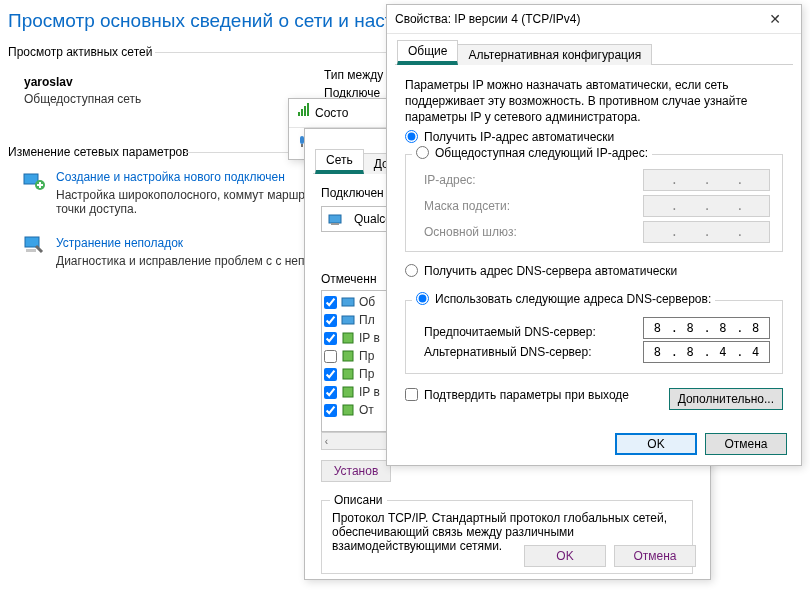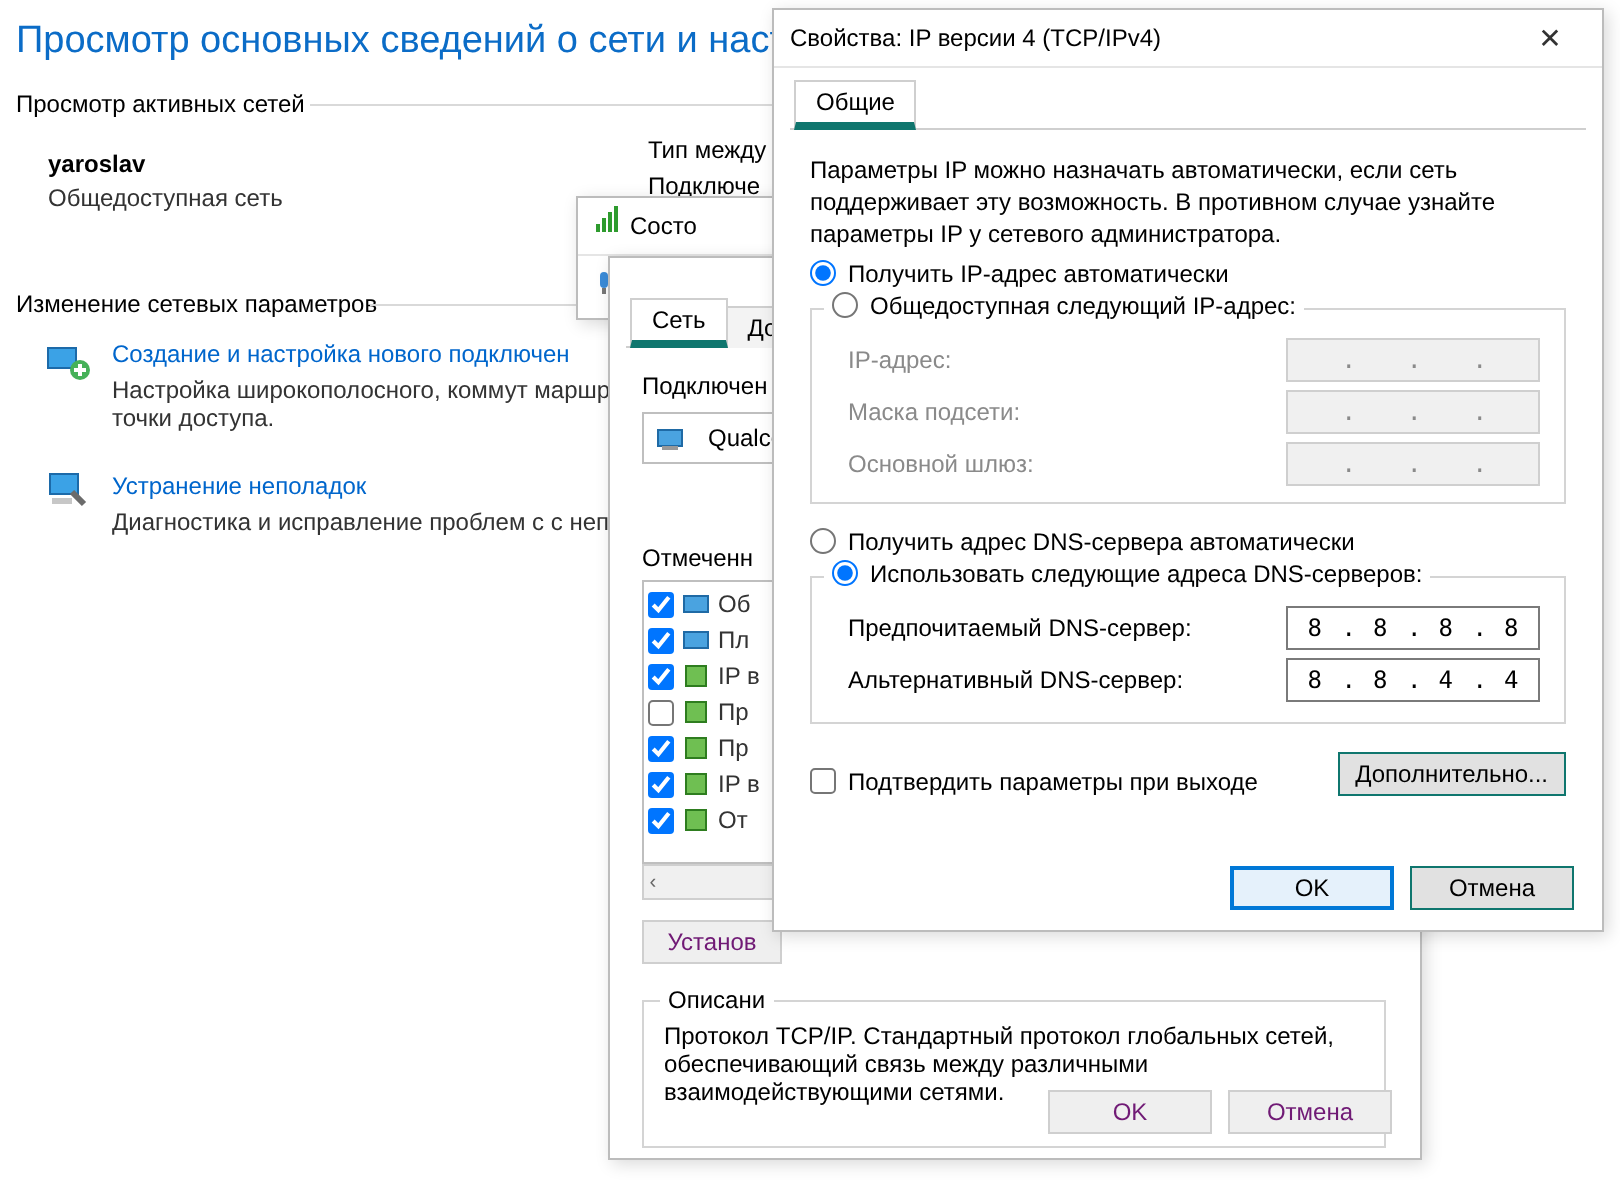--- a/index.html
+++ b/index.html
@@ -190,20 +190,21 @@
   </div>
 </div>
 
 <div class="win" style="left:386px;top:4px;width:414px;height:460px">
   <div class="titlebar">
     <span class="title">Свойства: IP версии 4 (TCP/IPv4)</span>
     <span class="close">✕</span>
   </div>
   <div class="tabstrip" style="margin:6px 8px 0 8px">
     <div class="tab active">Общие</div>
+    <div class="tab">Альтернативная конфигурация</div>
   </div>
 
   <div style="padding:12px 18px 0 18px">
     <div style="line-height:1.35">Параметры IP можно назначать автоматически, если сеть поддерживает эту возможность. В противном случае узнайте параметры IP у сетевого администратора.</div>
 
     <div style="margin-top:4px" class="radio">
       <input type="radio" checked="" style="">
       <span>Получить IP-адрес автоматически</span>
     </div>
 
@@ -252,29 +253,29 @@
             </span>
         </div>
       </div>
     </div>
 
     <div style="margin-top:12px" class="radio">
       <input type="radio" style="">
       <span>Получить адрес DNS-сервера автоматически</span>
     </div>
 
-    <div class="groupbox" style="position:relative;margin-top:10px;height:72px;width:376px">
+    <div class="groupbox" style="position:relative;margin-top:22px;height:72px;width:376px">
       <div class="group-legend" style="left:6px;top:-9px">
         <label class="radio">
           <input type="radio" checked="" style="">
           <span>Использовать следующие адреса DNS-серверов:</span>
         </label>
       </div>
       <div style="padding:12px 12px 6px 18px">
-        <div style="display:flex;justify-content:space-between;align-items:center;height:26px">
+        <div style="display:flex;justify-content:space-between;align-items:flex-end;height:26px">
           <span class="label">Предпочитаемый DNS-сервер:</span>
           <span class="ipfield">
             <span class="ipseg">8</span>
               <span class="ipdot">.</span>
             <span class="ipseg">8</span>
               <span class="ipdot">.</span>
             <span class="ipseg">8</span>
               <span class="ipdot">.</span>
             <span class="ipseg">8</span>
           </span>
@@ -287,21 +288,21 @@
             <span class="ipseg">8</span>
               <span class="ipdot">.</span>
             <span class="ipseg">4</span>
               <span class="ipdot">.</span>
             <span class="ipseg">4</span>
           </span>
         </div>
       </div>
     </div>
 
-    <div style="margin-top:14px;display:flex;justify-content:space-between;align-items:flex-end">
+    <div style="margin-top:14px;display:flex;justify-content:space-between;align-items:flex-start">
       <label class="check">
         <input type="checkbox" style="">
         <span>Подтвердить параметры при выходе</span>
       </label>
       <span class="btn" style="min-width:110px">Дополнительно...</span>
     </div>
   </div>
 
   <div style="position:absolute;right:14px;bottom:10px;display:flex;gap:8px">
     <span class="btn primary" style="min-width:82px">OK</span>

